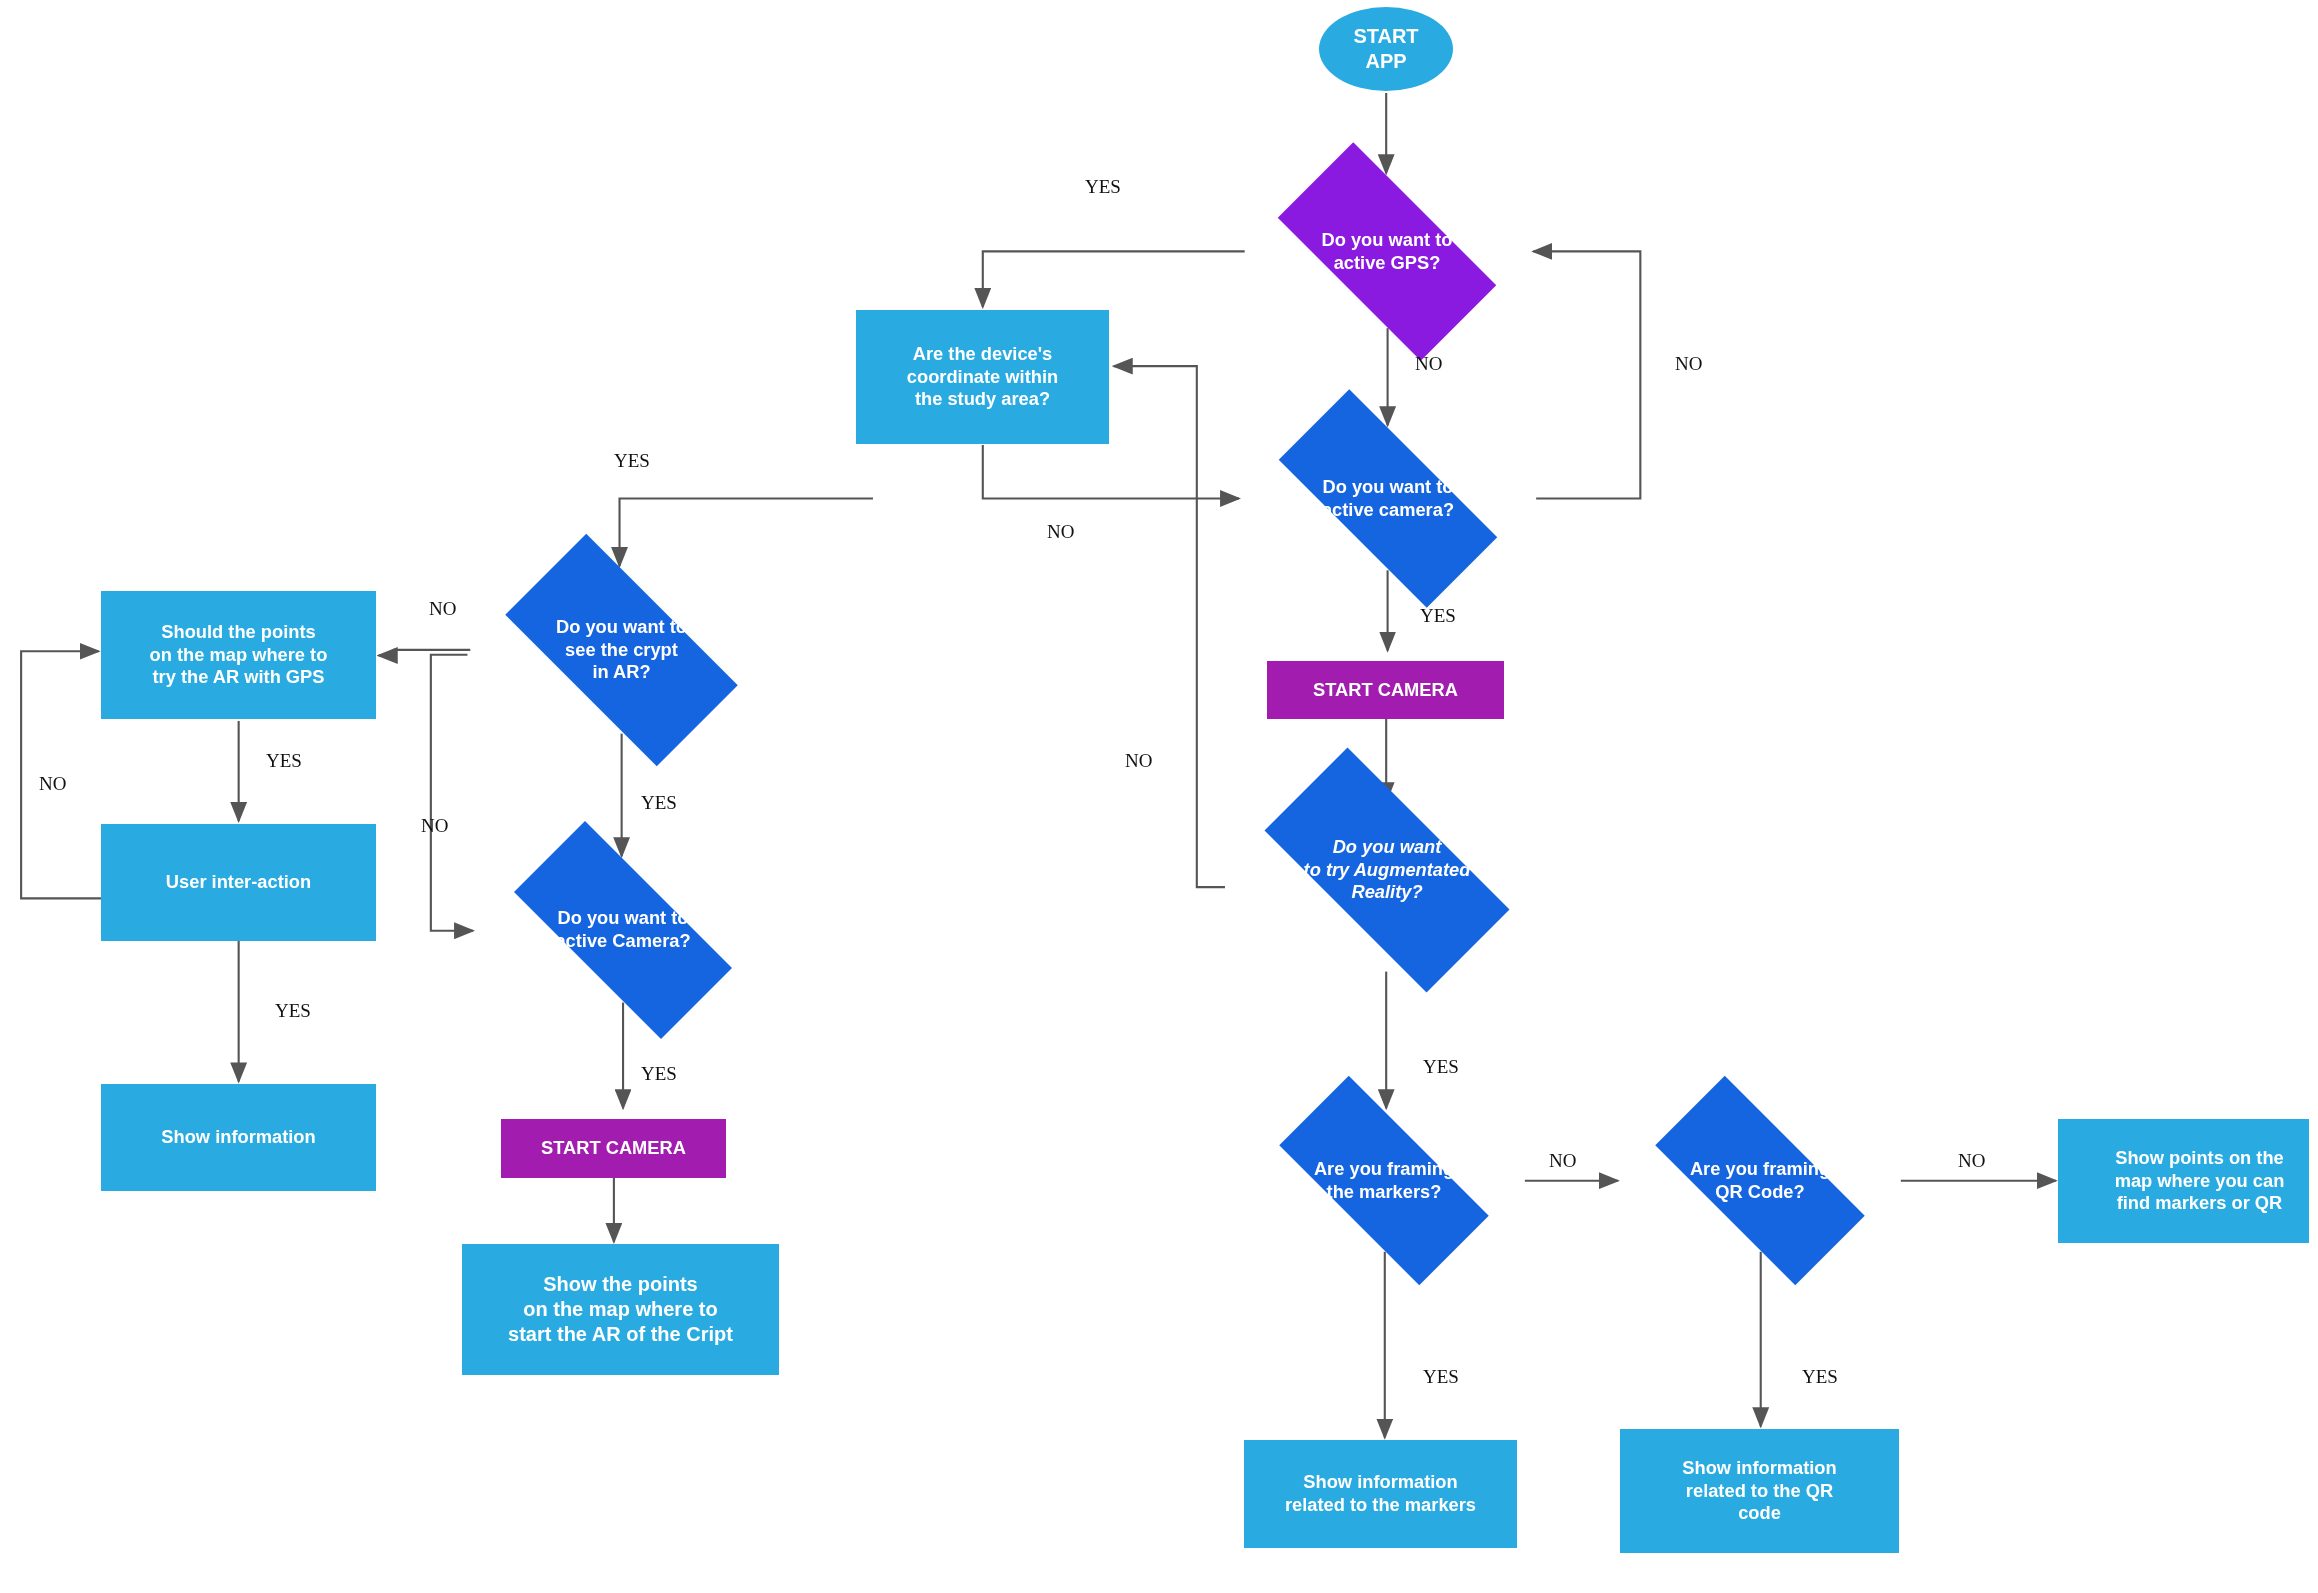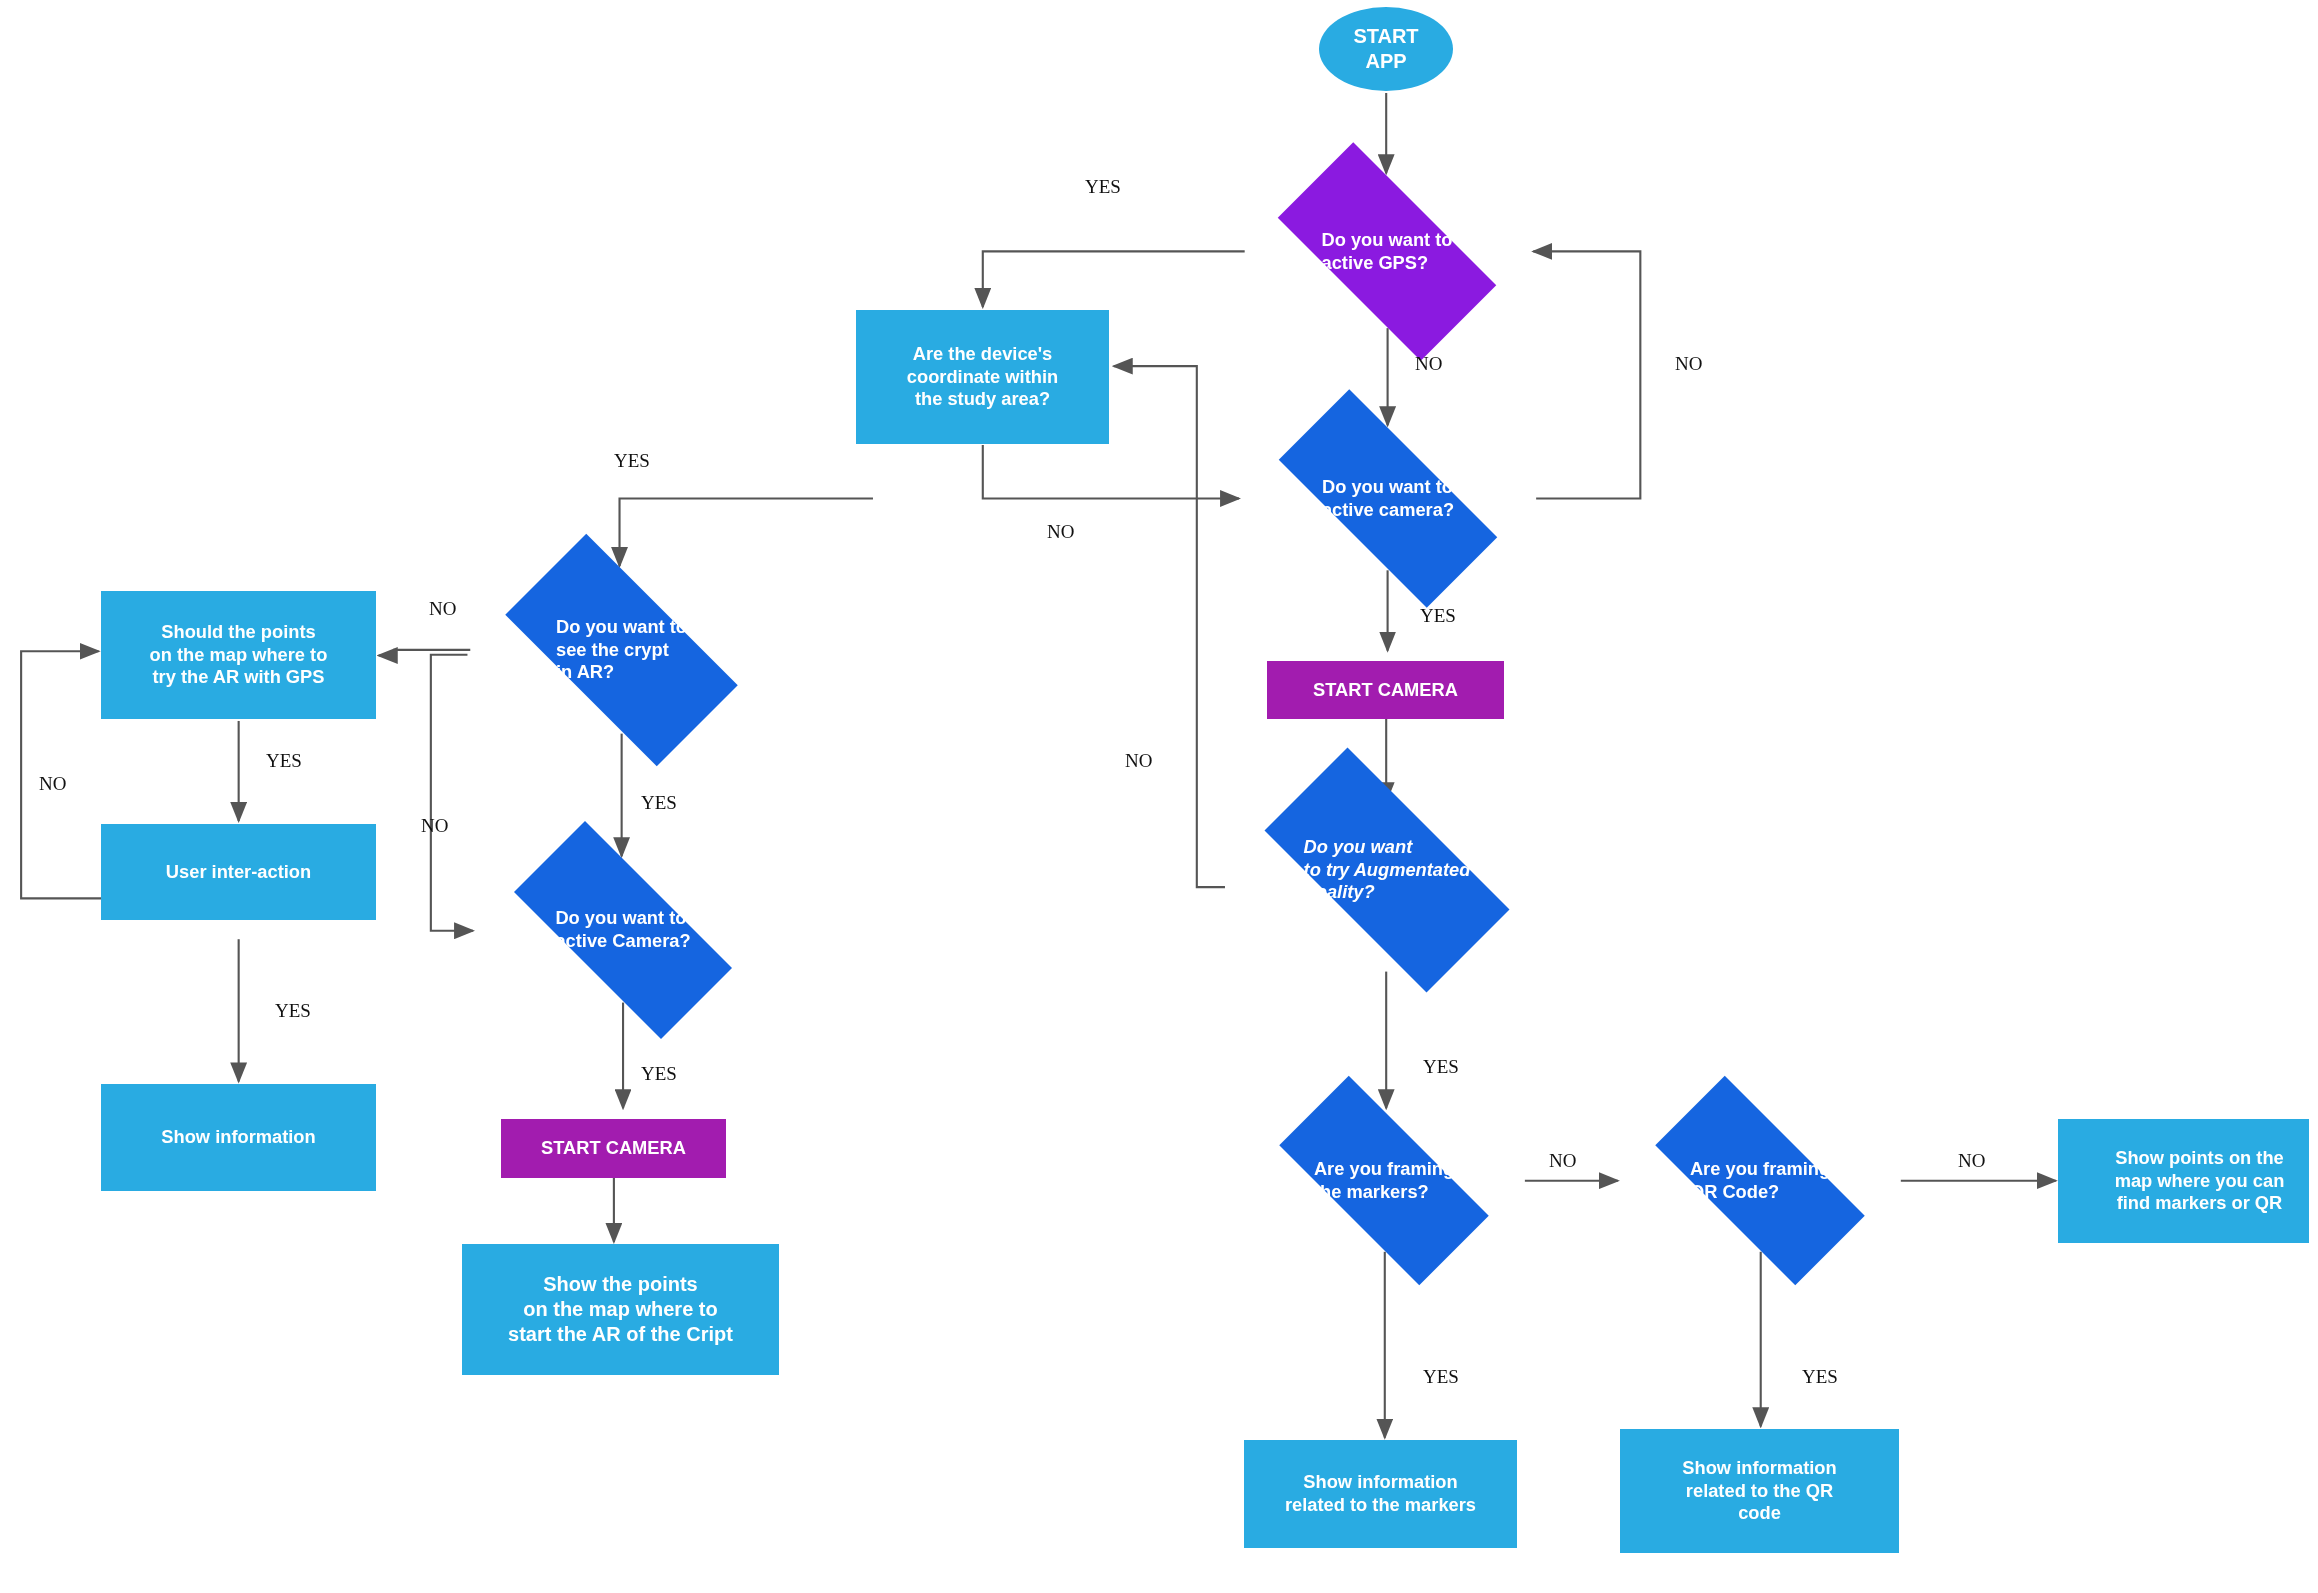--- a/index.html
+++ b/index.html
@@ -71,20 +71,21 @@
   }
   .diamond-label {
     position: absolute;
     left: 0;
     top: 0;
     width: 100%;
     height: 100%;
     display: flex;
     align-items: center;
     justify-content: center;
+    text-align: center;
     color: #ffffff;
     font-weight: bold;
     line-height: 1.25;
     white-space: pre-line;
   }
   .edge-label {
     position: absolute;
     color: #111111;
     font-size: 19px;
     font-family: Liberation Serif, serif;
@@ -183,21 +184,21 @@
   <div class="node rect-plain" style="left:1267px; top:653px; width:237px; height:58px; font-size:18.3px;">
     <span class="txt">START CAMERA</span>
   </div>
 
   <div class="node rect" style="left:101px; top:591px; width:275px; height:128px; font-size:18.3px;">
     <span class="txt">Should the points
 on the map where to
 try the AR with GPS</span>
   </div>
 
-  <div class="node rect" style="left:101px; top:824px; width:275px; height:96px; font-size:18.3px;">
+  <div class="node rect" style="left:101px; top:824px; width:275px; height:117px; font-size:18.3px;">
     <span class="txt">User inter-action</span>
   </div>
 
   <div class="node rect" style="left:101px; top:1084px; width:275px; height:107px; font-size:18.3px;">
     <span class="txt">Show information</span>
   </div>
 
   <div class="diamond-wrap" style="left:476px; top:859px; width:294px; height:142px;">
     <div class="diamond-shape"></div>
     <div class="diamond-label" style="font-size:18.3px;">Do you want to

